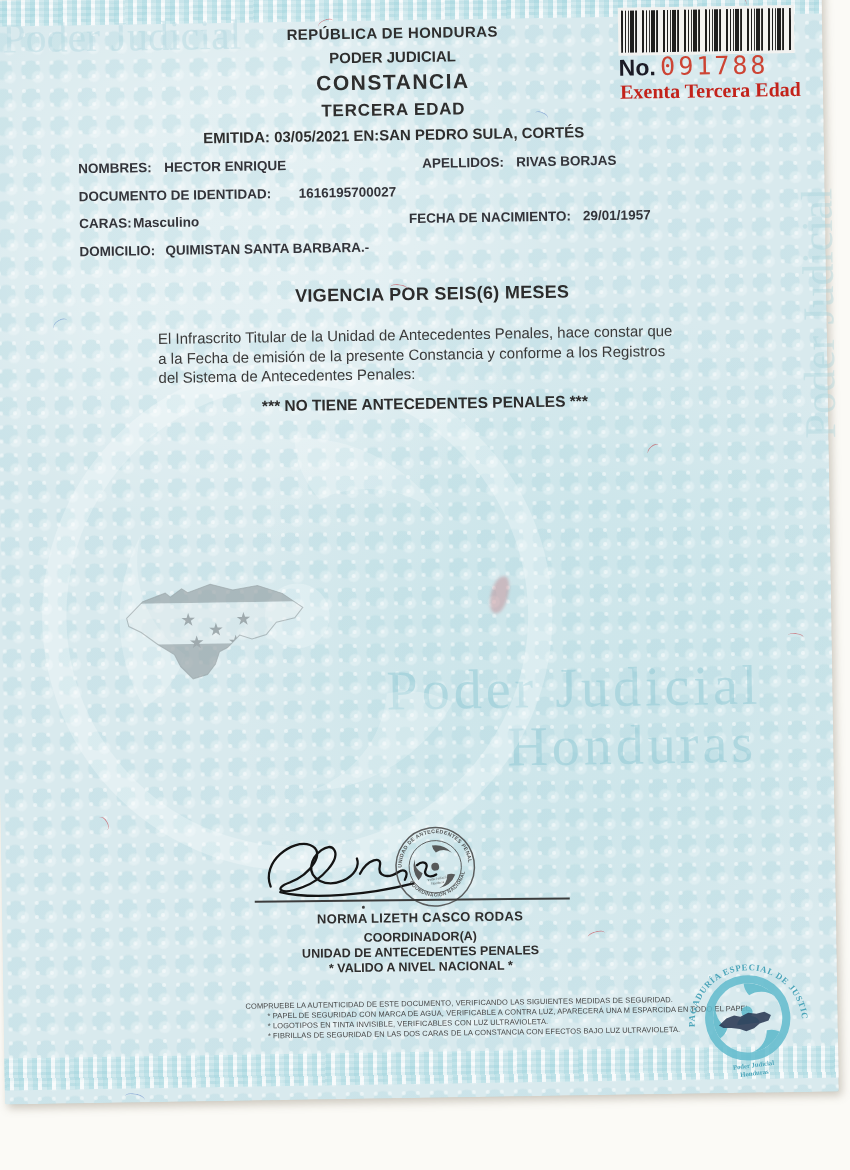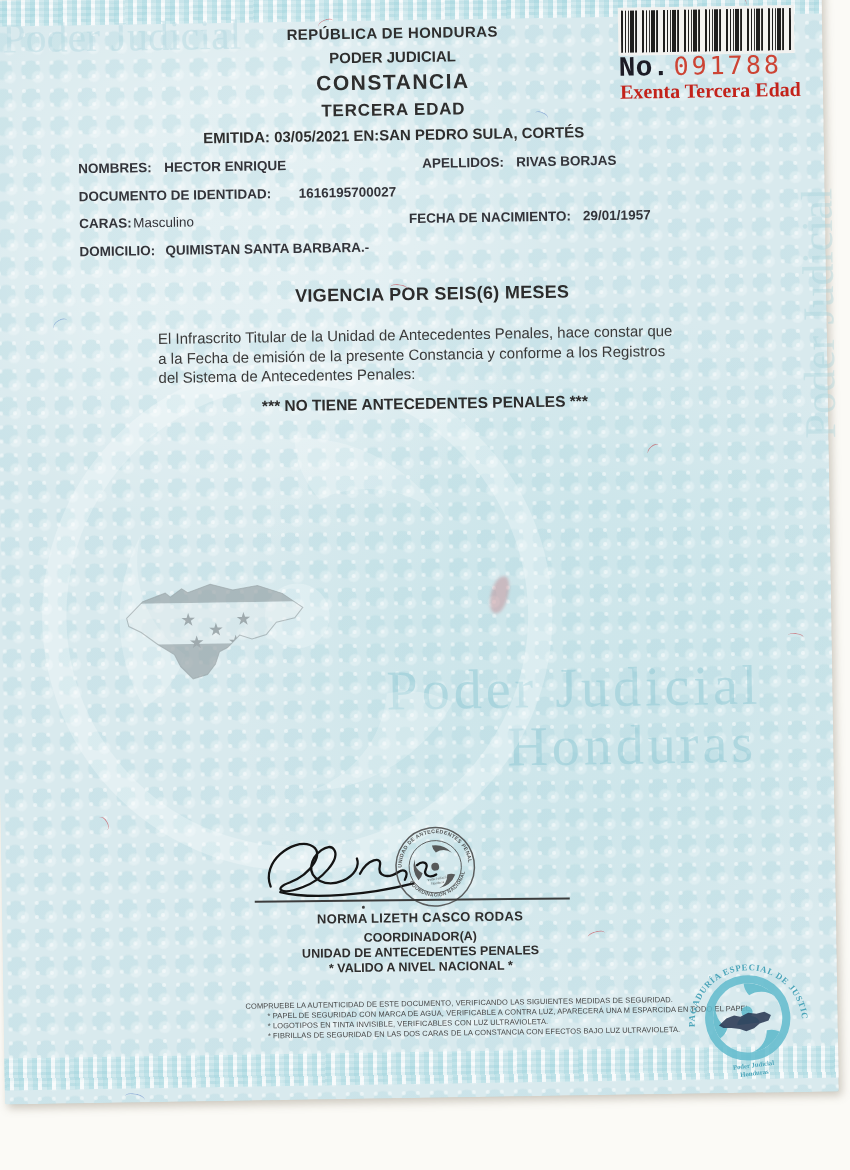--- a/index.html
+++ b/index.html
@@ -57,29 +57,29 @@
 
   
   .barcode{
     position:absolute;left:633px;top:20px;width:170px;height:42px;background:#f2f2f0;
     background-image:
       repeating-linear-gradient(90deg,#1d1d1d 0 2px,transparent 2px 4px,#1d1d1d 4px 5px,transparent 5px 9px,#1d1d1d 9px 13px,transparent 13px 15px,#1d1d1d 15px 16px,transparent 16px 21px),
       repeating-linear-gradient(90deg,rgba(20,20,20,.85) 0 1px,transparent 1px 7px);
     box-shadow:0 0 0 3px #f2f2f0;
   }
   .serial{position:absolute;left:630px;top:62px;white-space:nowrap;}
-  .serial .no{font-family:Liberation Mono, monospace;font-weight:700;font-size:28px;color:#1c1c26;}
+  .serial .no{font-family:Liberation Sans, sans-serif;font-weight:700;font-size:23px;color:#1c1c26;}
   .serial .num{font-family:"DejaVu Sans Mono",monospace;font-size:25px;color:#cd4434;letter-spacing:3px;}
   .exenta{position:absolute;left:631px;top:90px;font-family:"Liberation Serif","DejaVu Serif",serif;font-weight:700;font-size:20px;color:#c3231b;}
 
   
   .fields{position:absolute;left:0;top:0;width:100%;color:#33343a;font-size:13.5px;}
   .fl{position:absolute;font-weight:700;white-space:nowrap;}
   .fv{position:absolute;font-weight:600;white-space:nowrap;}
-  .fv.reg{font-weight:400;}
+  .fv.reg{font-weight:700;}
 
   
   .vigencia{position:absolute;left:140px;top:290px;width:600px;text-align:center;font-size:18px;font-weight:700;color:#2c2c2c;letter-spacing:.3px;}
   .statement{position:absolute;left:165px;top:331px;width:524px;font-size:15px;line-height:19.5px;color:#3a3a3a;}
   .result{position:absolute;left:131px;top:401px;width:600px;text-align:center;font-size:15.5px;font-weight:700;color:#2c2c2c;}
 
   
   .sig-svg{position:absolute;left:252px;top:836px;width:200px;height:78px;}
   .sig-line{position:absolute;left:253px;top:905px;width:315px;height:2px;background:#3c3c3c;transform:rotate(.3deg);}
   .sig-dot{position:absolute;left:360px;top:911px;width:3px;height:3px;background:#3c3c3c;border-radius:50%;}

